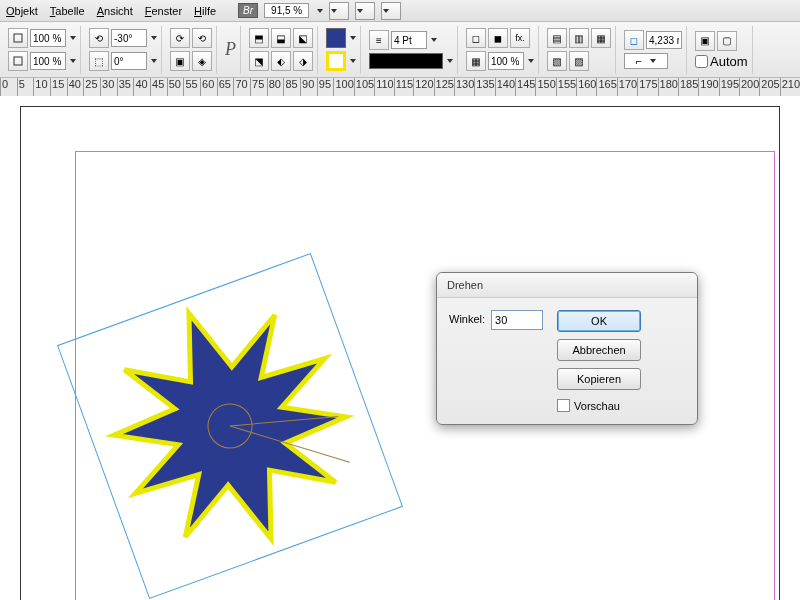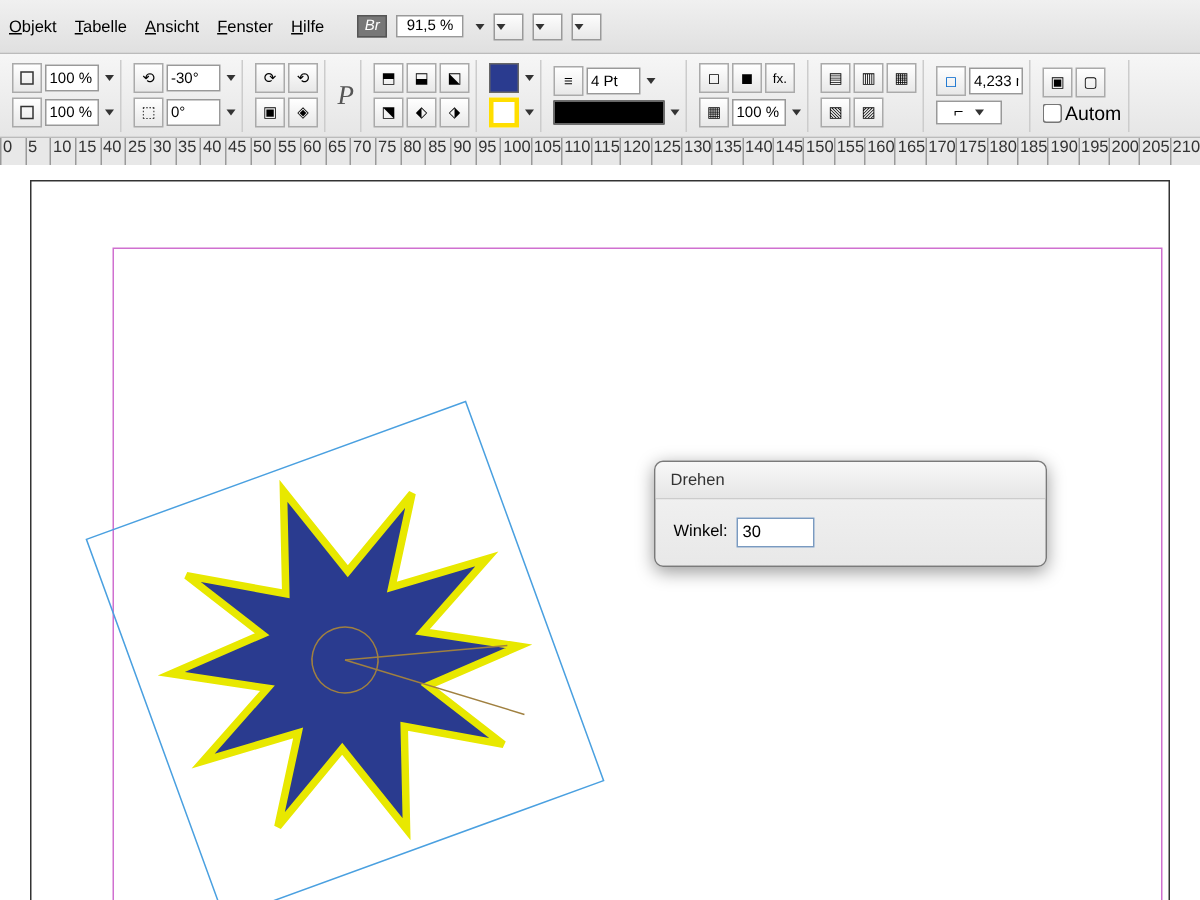--- a/index.html
+++ b/index.html
@@ -1,19 +1,19 @@
 <!DOCTYPE html>
 <html><head>
 <meta charset="utf-8">
 <style>
 * { box-sizing: border-box; margin: 0; padding: 0; font-family: Tahoma, Arial, sans-serif; font-size: 11px; }
 body { background: #fff; overflow: hidden; width: 800px; height: 600px; position: relative; }
 
 
-.menubar { background: linear-gradient(#f0f0f0,#e0e0e0); height: 36px; display: flex; align-items: center; padding: 0 6px; border-bottom: 1px solid #bbb; text-align: center; }
+.menubar { background: linear-gradient(#f0f0f0,#e0e0e0); height: 22px; display: flex; align-items: center; padding: 0 6px; border-bottom: 1px solid #bbb; text-align: center; }
 .menubar span { margin-right: 12px; cursor: default; }
 .menubar span u { text-decoration: underline; }
 .menu-controls { display: flex; align-items: center; margin-left: 10px; gap: 6px; }
 .br-box { background: #777; color: #fff; padding: 1px 4px; font-size: 10px; border: 1px solid #555; font-style: italic; }
 .zoom-display { background: #fff; border: 1px solid #999; padding: 1px 6px; font-size: 10px; }
 .mini-icon-btn { width: 20px; height: 18px; border: 1px solid #999; background: linear-gradient(#fdfdfd,#e8e8e8); display: flex; align-items: center; justify-content: center; }
 .tri-down { border-left: 3px solid transparent; border-right: 3px solid transparent; border-top: 4px solid #333; margin-left: 2px; }
 
 
 .toolbar { background: linear-gradient(#f6f6f6,#e6e6e6); height: 56px; border-bottom: 1px solid #bbb; display: flex; align-items: center; padding: 2px 4px; gap: 4px; }
@@ -35,21 +35,21 @@
 .canvas-area { position: relative; background: #fff; height: 504px; overflow: hidden; }
 .page { position: absolute; left: 20px; top: 10px; width: 760px; height: 600px; background: #fff; border: 1px solid #333; }
 .margin-guide { position: absolute; left: 75px; top: 55px; width: 700px; height: 540px; border: 1px solid #d070d0; }
 
 
 .star-wrap { position: absolute; left: 95px; top: 195px; width: 270px; height: 270px; transform: rotate(-20deg); }
 .star-bbox { position: absolute; inset: 0; border: 1px solid #4aa0e0; }
 .star-svg { position: absolute; inset: 0; }
 
 
-.dialog { position: absolute; left: 436px; top: 197px; width: 262px; background: linear-gradient(#f4f4f4,#e8e8e8); border: 1px solid #7a7a7a; border-radius: 6px; box-shadow: 0 3px 12px rgba(0,0,0,0.4); }
+.dialog { position: absolute; left: 436px; top: 176px; width: 262px; background: linear-gradient(#f4f4f4,#e8e8e8); border: 1px solid #7a7a7a; border-radius: 6px; box-shadow: 0 3px 12px rgba(0,0,0,0.4); }
 .dialog-title { padding: 6px 10px; font-size: 11px; color: #333; border-bottom: 1px solid #ccc; background: linear-gradient(#f8f8f8,#e6e6e6); border-radius: 6px 6px 0 0; }
 .dialog-body { display: flex; padding: 12px; gap: 14px; }
 .dialog-left { display: flex; align-items: flex-start; gap: 6px; }
 .dialog-left label { padding-top: 3px; }
 .dlg-input { width: 52px; height: 20px; border: 1px solid #7a9ac0; background: #fff; padding: 0 3px; font-size: 11px; }
 .dialog-right { display: flex; flex-direction: column; gap: 7px; }
 .dlg-btn { width: 84px; height: 22px; border: 1px solid #888; border-radius: 3px; background: linear-gradient(#fdfdfd,#e0e0e0); font-size: 11px; cursor: pointer; }
 .dlg-btn.primary { border: 1px solid #3a7abd; background: linear-gradient(#eaf3fc,#cfe5f8); box-shadow: 0 0 0 1px #6ab0e8 inset; }
 .checkbox-row { display: flex; align-items: center; gap: 4px; margin-top: 2px; }
 .checkbox { width: 13px; height: 13px; border: 1px solid #888; background: #fff; }
@@ -286,15 +286,24 @@
     </svg>
   </div>
 
   <div class="dialog">
     <div class="dialog-title">Drehen</div>
     <div class="dialog-body">
       <div class="dialog-left">
         <label>Winkel:</label>
         <input class="dlg-input" value="30" style="">
       </div>
+      <div class="dialog-right">
+        <button class="dlg-btn primary">OK</button>
+        <button class="dlg-btn">Abbrechen</button>
+        <button class="dlg-btn">Kopieren</button>
+        <div class="checkbox-row">
+          <div class="checkbox"></div>
+          <span>Vorschau</span>
+        </div>
+      </div>
     </div>
   </div>
 </div>
 
 </body></html>

